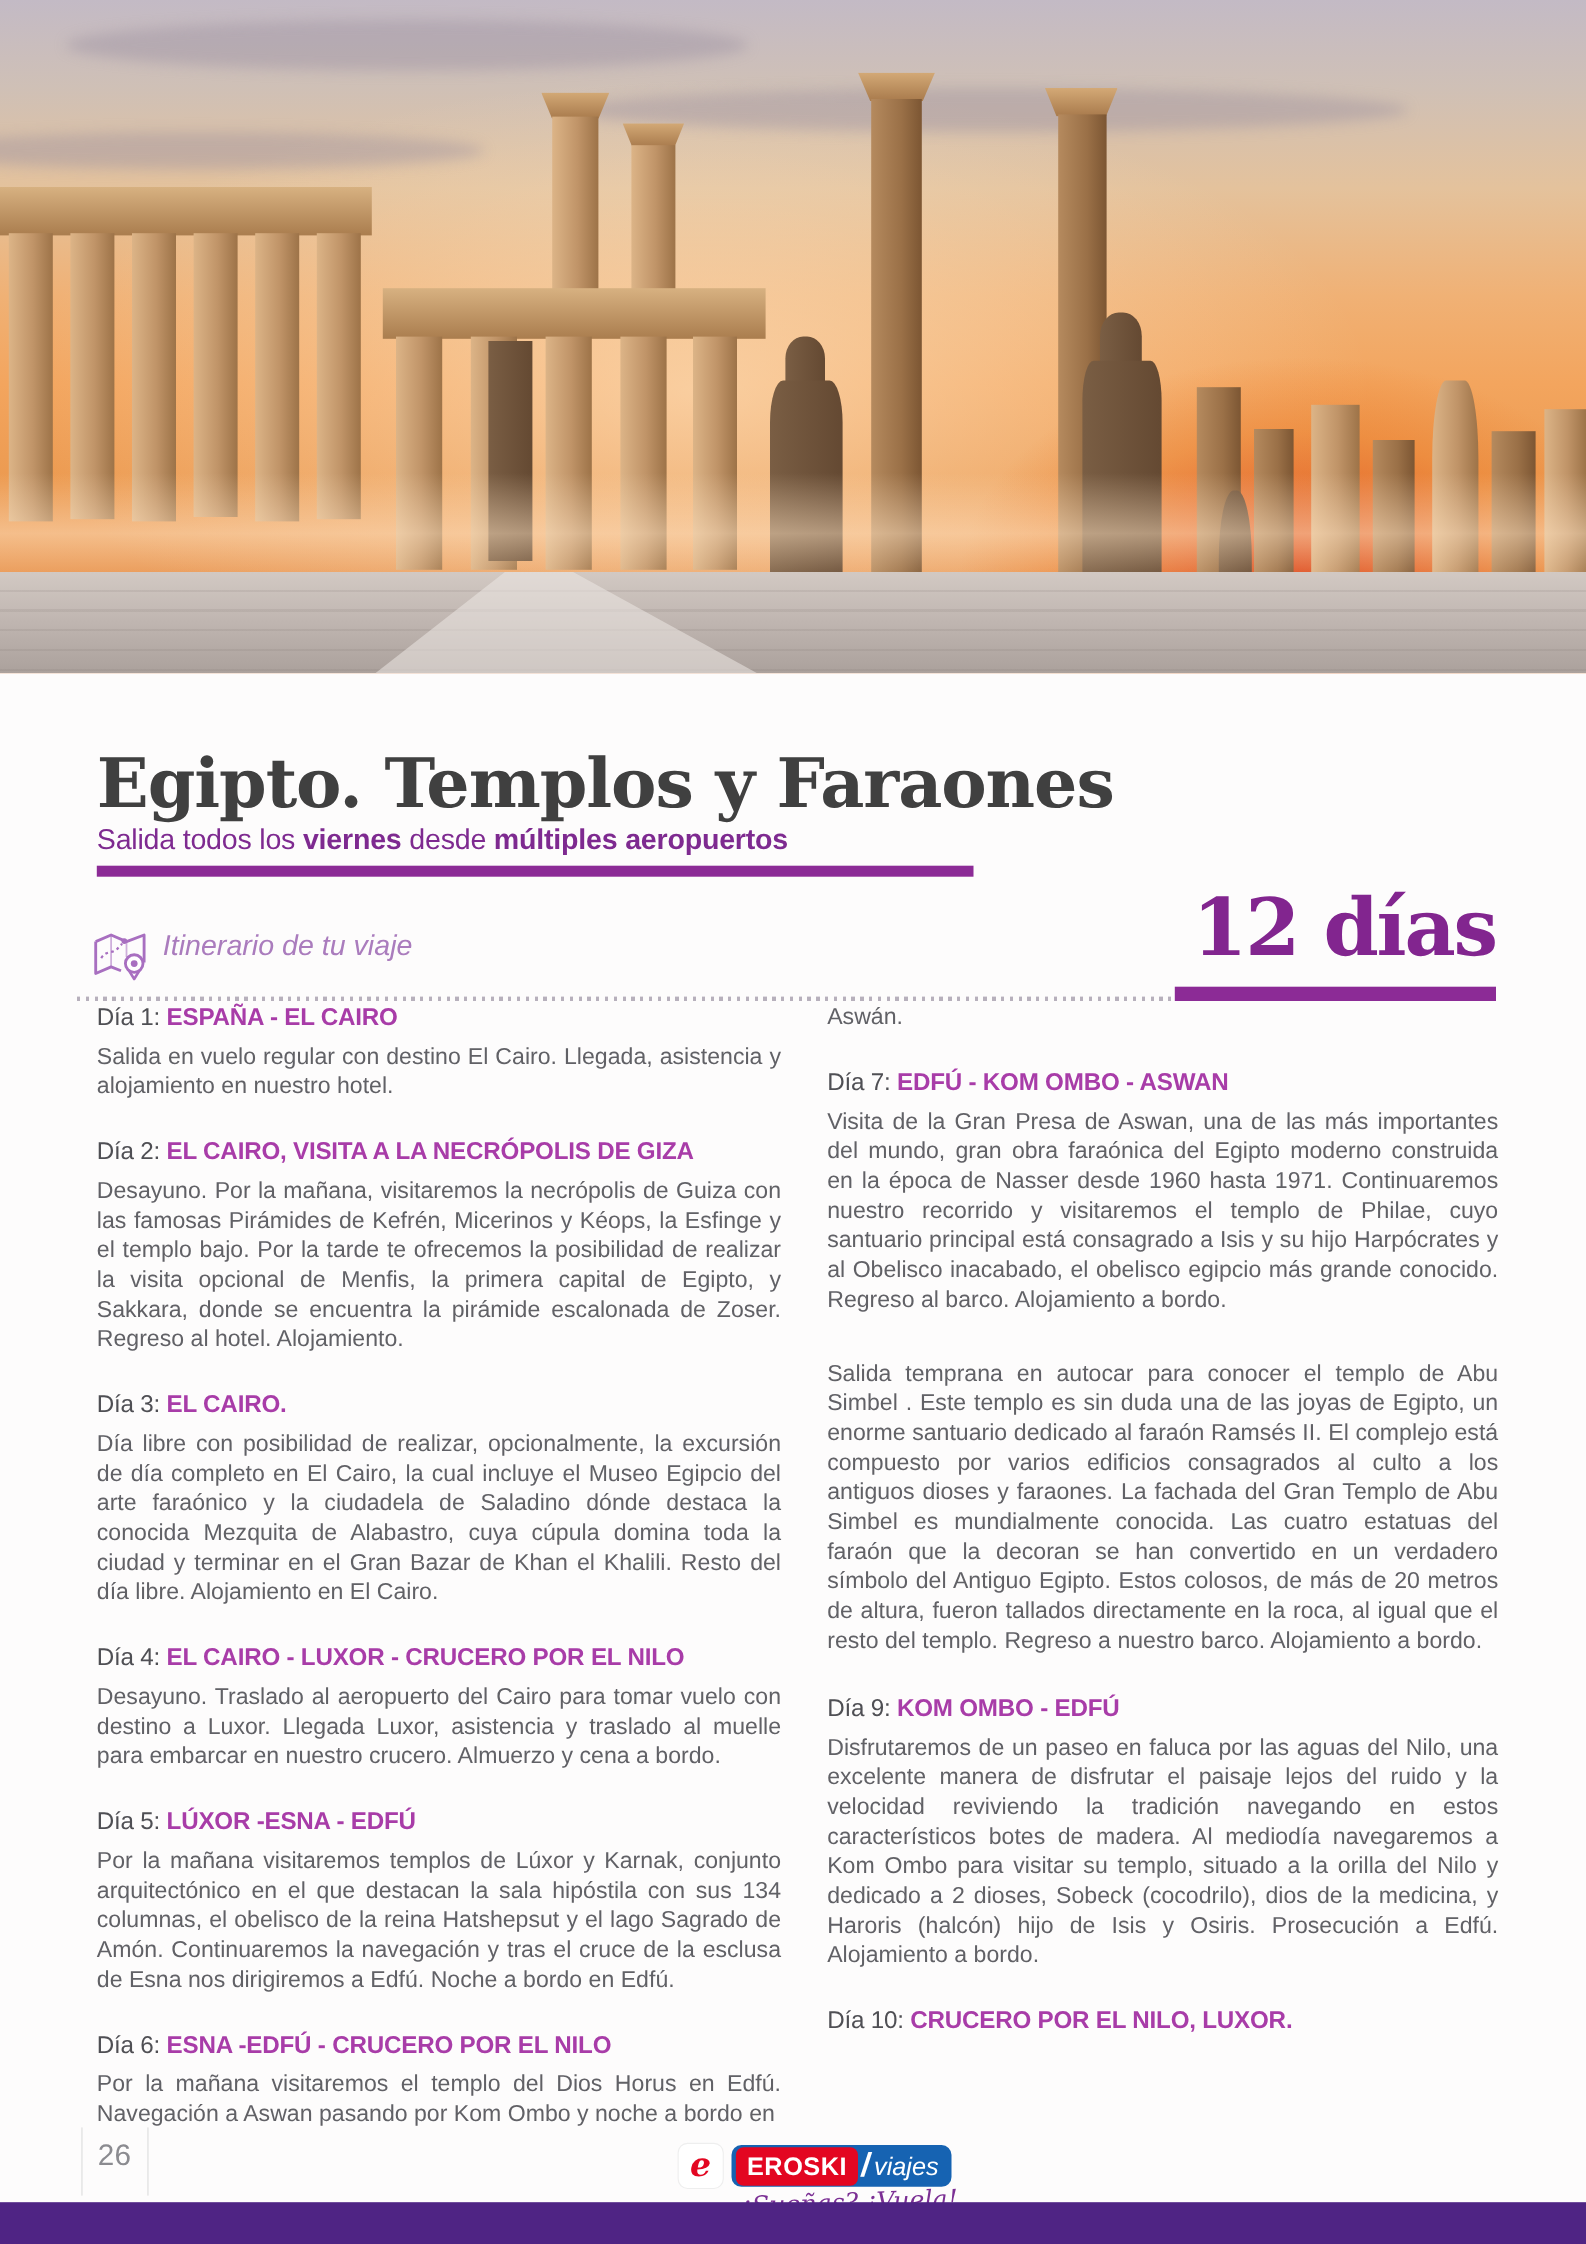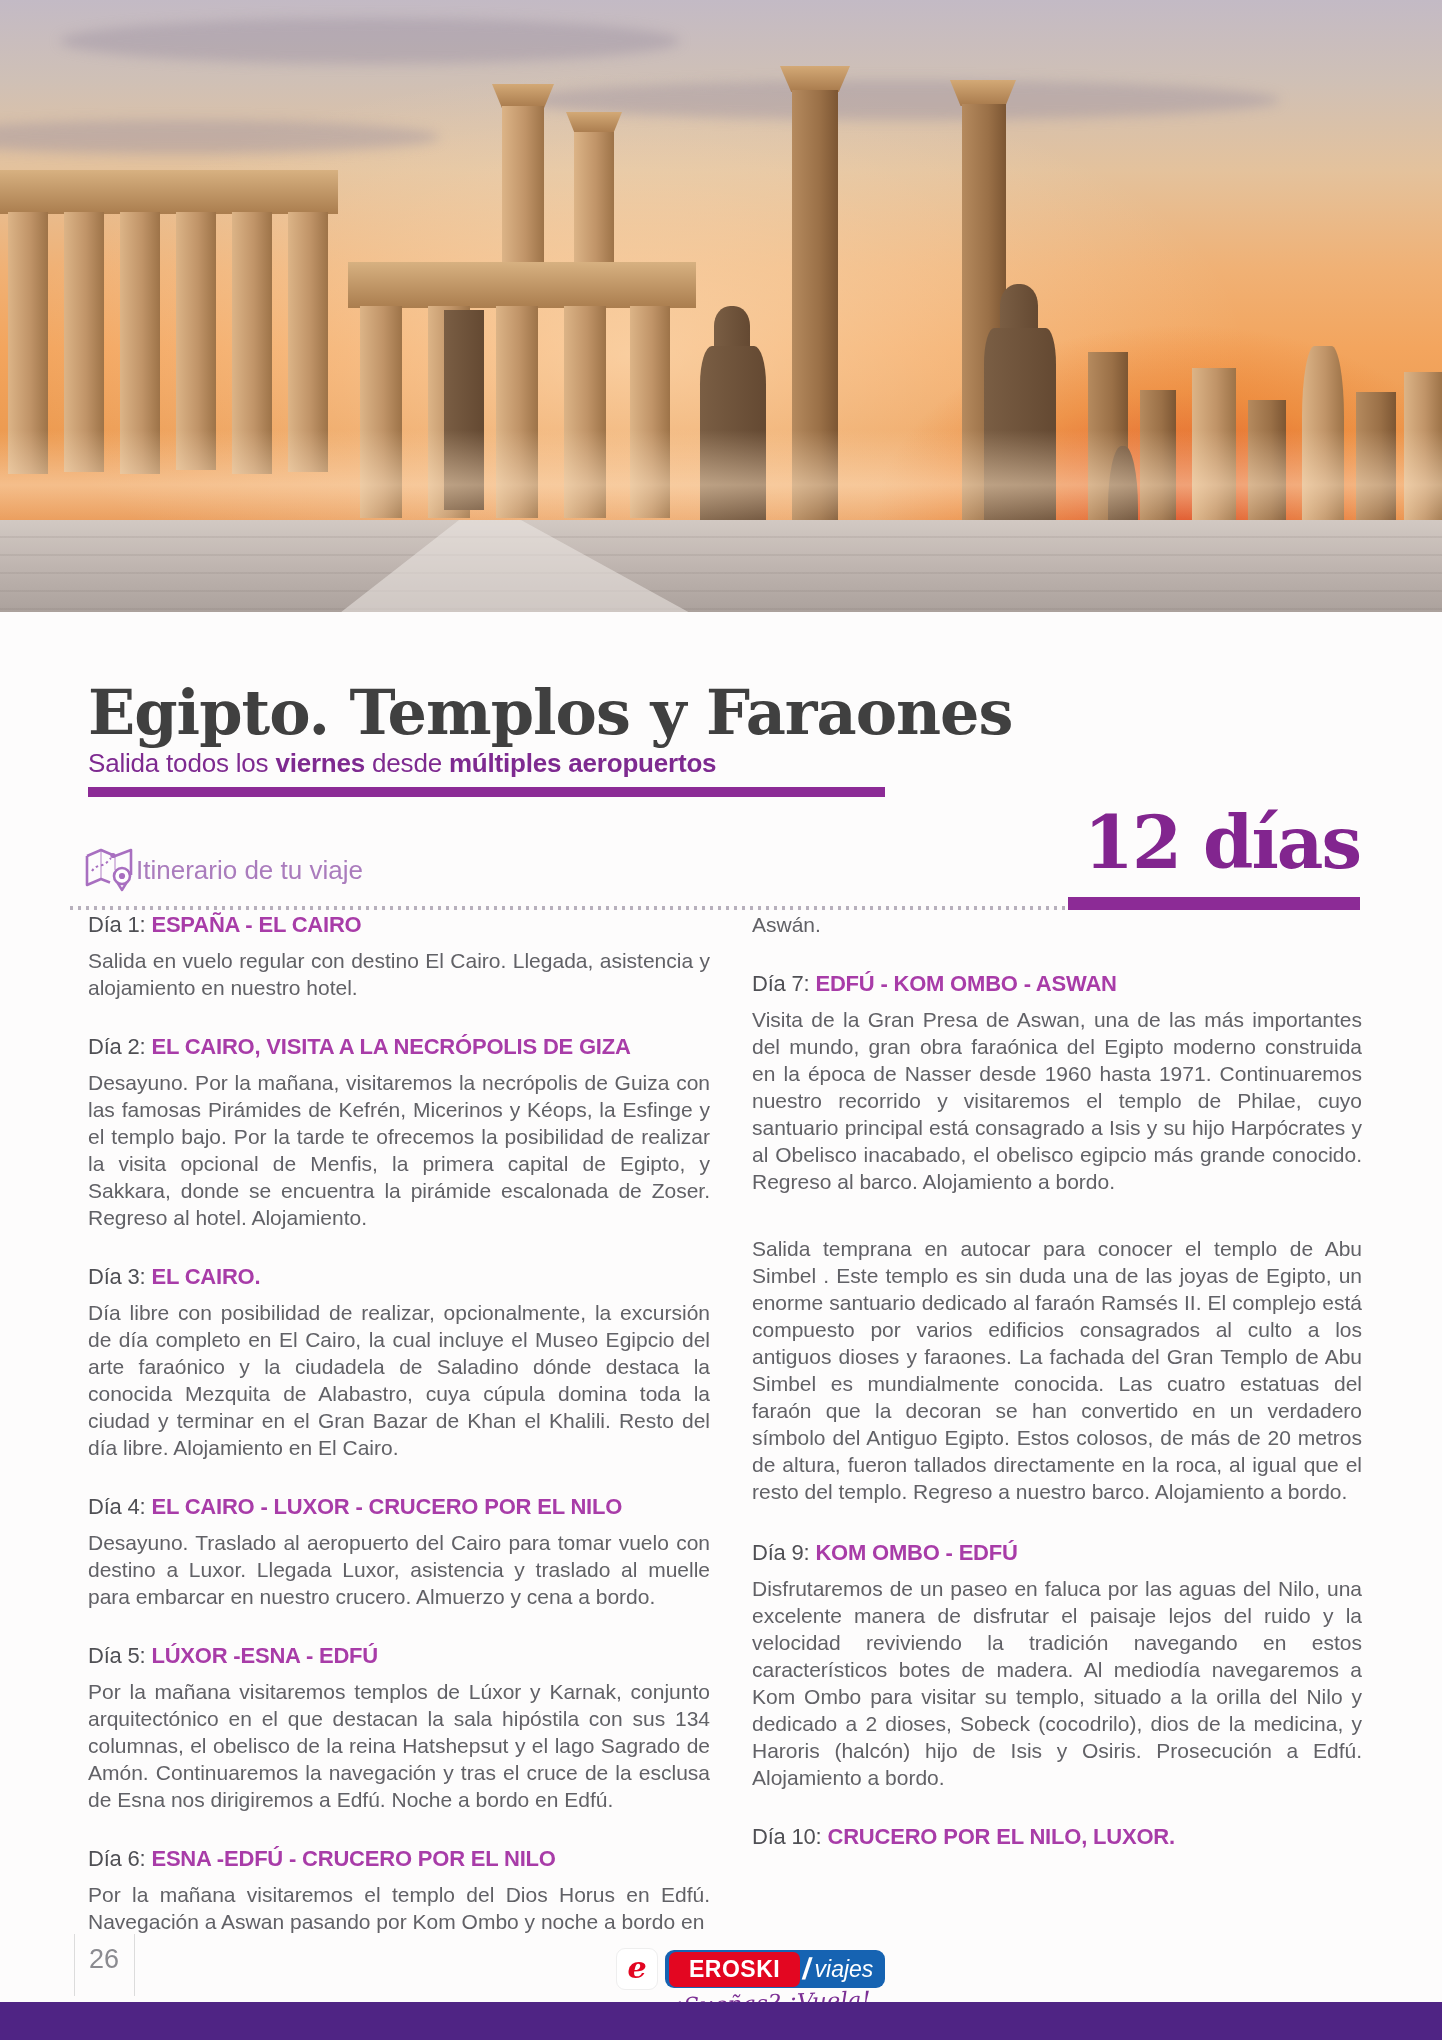--- a/index.html
+++ b/index.html
@@ -23,21 +23,21 @@
   .paving{background:repeating-linear-gradient(180deg,rgba(0,0,0,0) 0 16px,rgba(115,105,100,.13) 16px 18px);}
   .path{background:rgba(236,231,227,.55);clip-path:polygon(45% 0,55% 0,82% 100%,26% 100%);}
   .haze{background:linear-gradient(180deg,rgba(255,226,190,0) 0%,rgba(255,228,196,.5) 55%,rgba(244,224,206,0) 100%);}
   
   .title{position:absolute;left:88px;top:636px;width:1100px;
      font-family:"DejaVu Serif",serif;font-weight:bold;font-size:62px;line-height:70px;
      letter-spacing:-1px;color:#404040;}
   .subtitle{position:absolute;left:88px;top:748px;font-size:26px;color:#7e2a90;letter-spacing:-.2px;}
   .subtitle b{font-weight:bold;}
   .rule-solid{position:absolute;left:88px;top:787px;width:797px;height:10px;background:#8c2b96;}
-  .itin-row{position:absolute;left:84px;top:844px;display:flex;align-items:center;}
+  .itin-row{position:absolute;left:84px;top:844px;display:flex;gap:12px;font-style:italic;}
   .itin-label{font-size:26px;color:#aa7cbd;}
   .dotted{position:absolute;left:70px;top:906px;width:1290px;height:4px;
      background:repeating-linear-gradient(90deg,#b7b0bc 0 3px,rgba(0,0,0,0) 3px 8px);}
   .duration{position:absolute;left:1080px;top:800px;width:280px;text-align:right;
      font-family:"DejaVu Serif",serif;font-weight:bold;font-size:72px;color:#82258f;letter-spacing:-2px;}
   .duration-rule{position:absolute;left:1068px;top:897px;width:292px;height:13px;background:#8c2b96;z-index:3;}
   
   .col{position:absolute;top:911px;}
   .col-left{left:88px;width:622px;}
   .col-right{left:752px;width:610px;}
@@ -51,21 +51,21 @@
   
   .pgline{position:absolute;width:1px;height:62px;top:1934px;background:#dcdcdc;}
   .pgnum{position:absolute;left:74px;top:1944px;width:60px;text-align:center;
      font-size:27px;color:#8b8b90;}
   .brand{position:absolute;left:616px;top:1948px;display:flex;align-items:center;gap:7px;}
   .emblem{width:40px;height:40px;background:#fff;border:1px solid #eee;border-radius:9px;
      display:flex;align-items:center;justify-content:center;}
   .pill{height:38px;background:#1663b2;border-radius:9px;display:flex;align-items:center;
      padding:0 12px 0 4px;gap:5px;}
   .er-red{background:#e30621;border-radius:7px;color:#fff;font-weight:bold;font-size:23px;
-     letter-spacing:.5px;padding:4px 20px;}
+     letter-spacing:.5px;padding:4px 10px;}
   .er-slash{color:#fff;font-weight:bold;font-size:30px;line-height:30px;transform:skewX(-8deg);margin:0 -2px;}
   .er-sub{color:#fff;font-style:italic;font-size:23px;}
   .tagline{position:absolute;left:636px;top:1990px;width:270px;text-align:center;
      font-family:"DejaVu Serif",serif;font-style:italic;font-size:23px;color:#7b2f94;transform:rotate(-2deg);}
   .footer-bar{position:absolute;left:0;top:2002px;width:1442px;height:38px;background:#4f2484;}
 </style>
 </head>
 <body>
 
 <div class="page">

